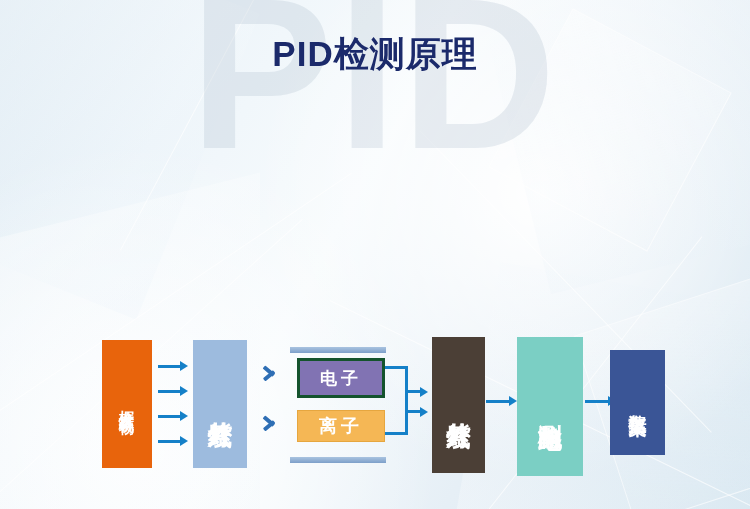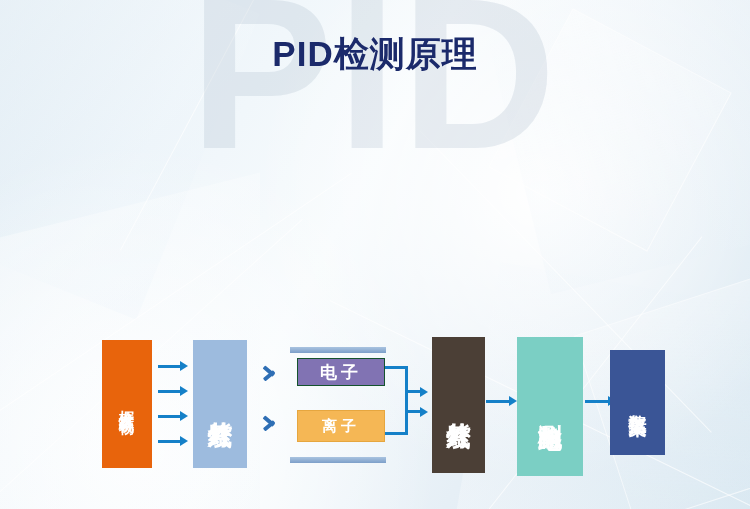--- a/index.html
+++ b/index.html
@@ -87,24 +87,24 @@
     color:#fff; font-weight:bold;
     font-family:"Liberation Sans","DejaVu Sans",sans-serif;
     text-align:center;
   }
   .vert { writing-mode:vertical-rl; text-orientation:upright; letter-spacing:2px; }
 
   #box-voc   { left:102px; top:14px;  width:50px;  height:128px;
                background:#e8640c; font-size:15px; line-height:19px; }
   #box-uv1   { left:193px; top:14px;  width:54px;  height:128px;
                background:#9dbbde; font-size:24px; letter-spacing:1px; }
-  #box-electron { left:297px; top:32px; width:88px; height:28px;
-               background:#8173b3; border:1px solid #14532d; font-size:17px; letter-spacing:4px; }
+  #box-electron { left:297px; top:32px; width:88px; height:40px;
+               background:#8173b3; border:3px solid #14532d; font-size:17px; letter-spacing:4px; }
   #box-ion   { left:297px; top:84px;  width:88px;  height:32px;
-               background:#f5b755; border:1px solid #e6a63f; font-size:15px; letter-spacing:4px; }
+               background:#f5b755; border:1px solid #e6a63f; font-size:18px; letter-spacing:4px; }
   #box-uv2   { left:432px; top:11px;  width:53px;  height:136px;
                background:#4b3f36; font-size:24px; letter-spacing:1px; }
   #box-circuit{ left:517px; top:11px; width:66px;  height:139px;
                background:#7bcfc4; font-size:24px; letter-spacing:1px; }
   #box-data  { left:610px; top:24px;  width:55px;  height:105px;
                background:#3a5596; font-size:18px; letter-spacing:1px; }
 
   
   .plate { position:absolute; left:290px; width:96px; height:6px;
            background:linear-gradient(180deg,#a9c3e0,#7d9fc9); }

